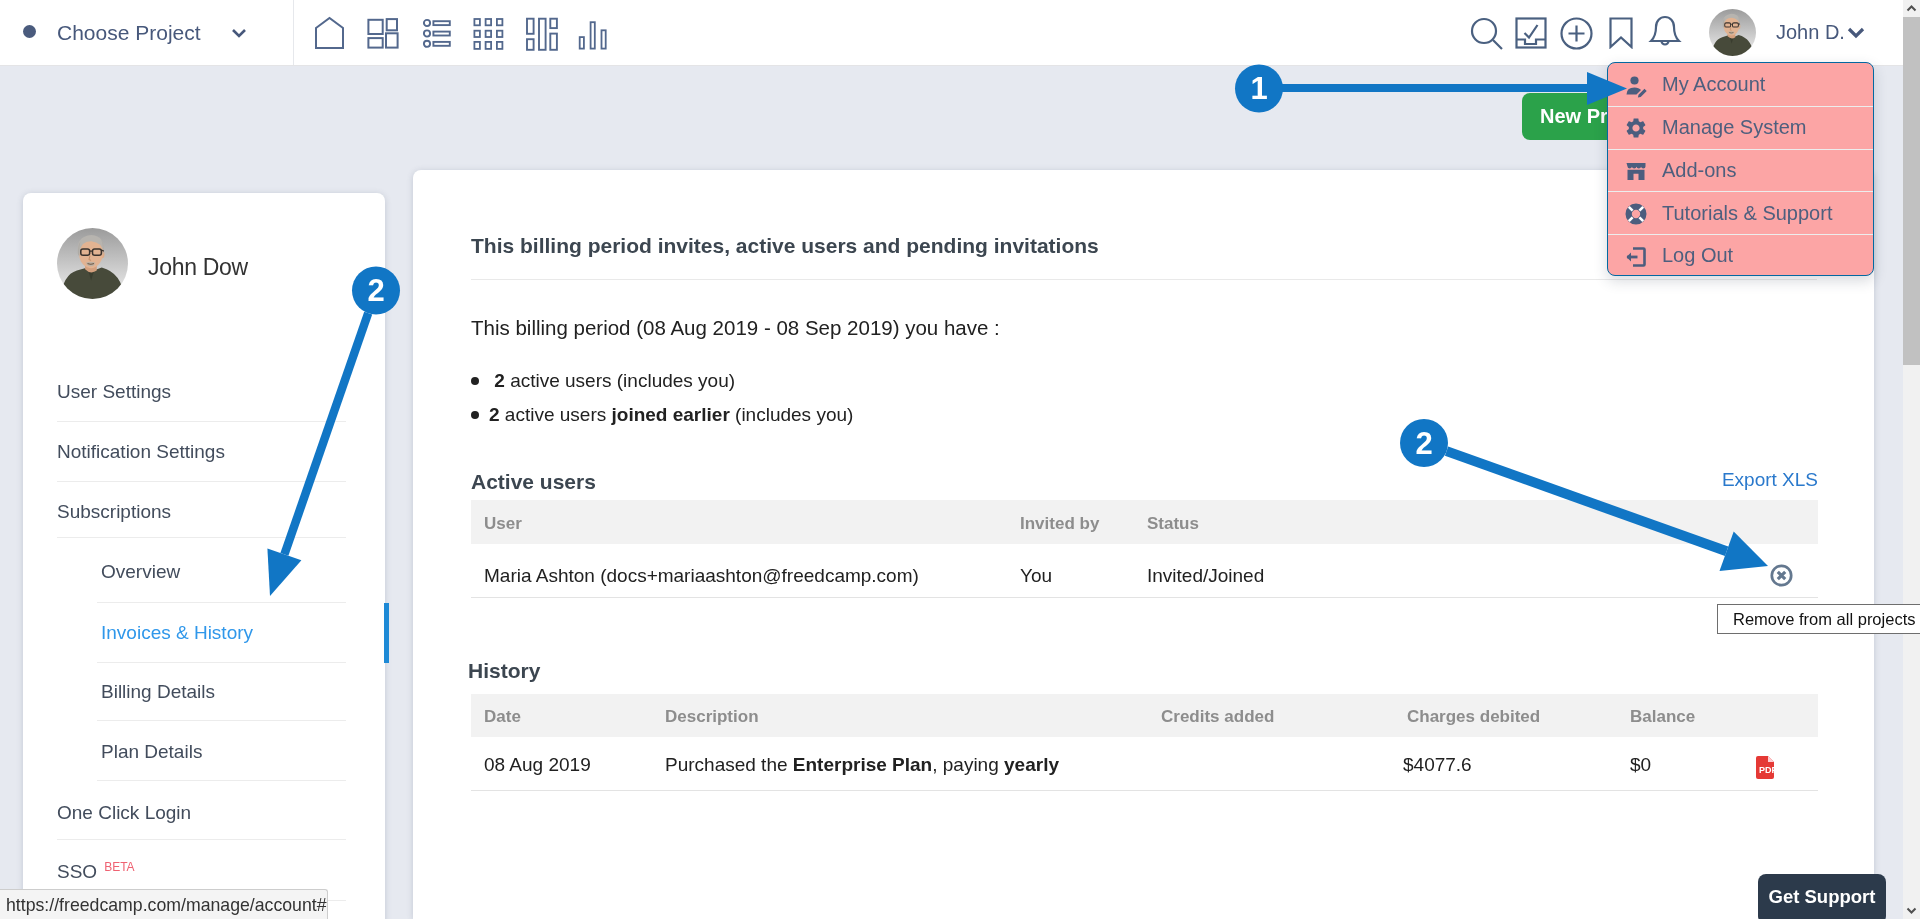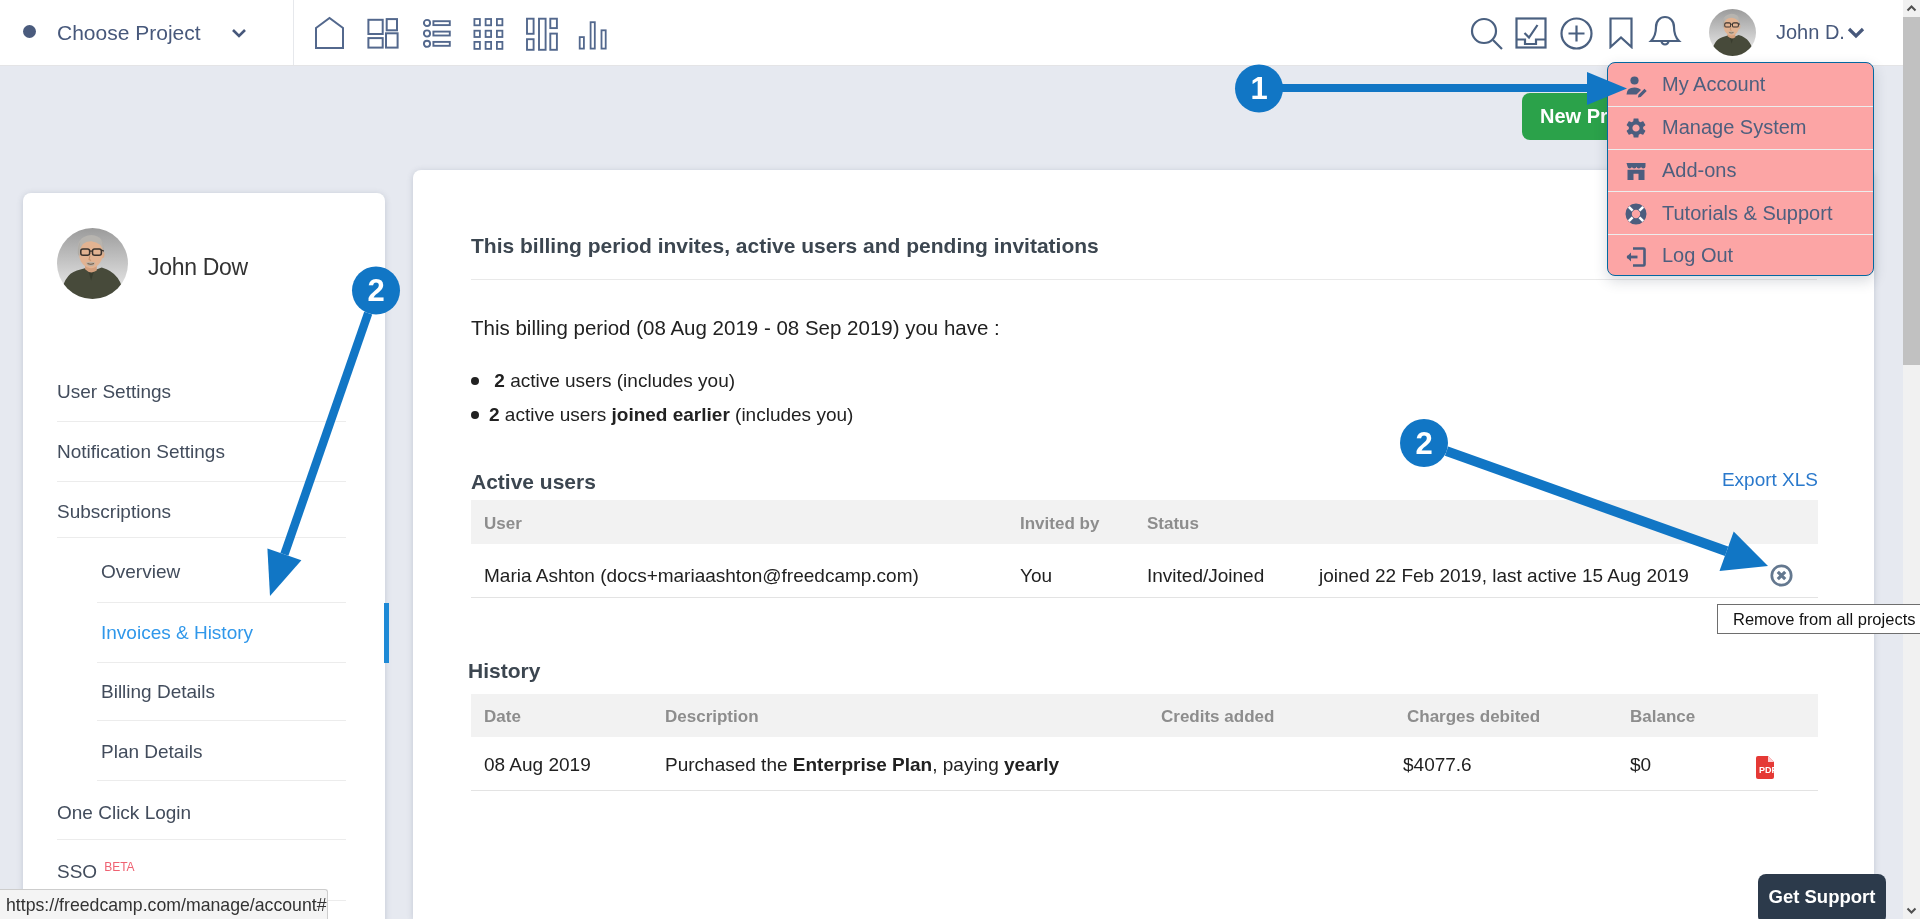--- a/index.html
+++ b/index.html
@@ -231,21 +231,20 @@
   <div class="ctext" style="left:58px;top:300px;font-size:21px;font-weight:bold;color:#3c4650;">Active users</div>
   <div class="ctext" style="right:56px;top:299px;font-size:19px;color:#2a79cc;">Export XLS</div>
 
   <div class="thead" style="left:58px;top:330px;width:1347px;height:44px;"></div>
   <div class="th" style="left:71px;top:344px;">User</div>
   <div class="th" style="left:607px;top:344px;">Invited by</div>
   <div class="th" style="left:734px;top:344px;">Status</div>
   <div class="td" style="left:71px;top:395px;">Maria Ashton (docs+mariaashton@freedcamp.com)</div>
   <div class="td" style="left:607px;top:395px;">You</div>
   <div class="td" style="left:734px;top:395px;">Invited/Joined</div>
-  <div class="td" style="left:906px;top:395px;">joined 22 Feb 2019, last active 15 Aug 2019</div>
   <svg style="position:absolute;left:1357px;top:394px" width="23" height="23" viewBox="0 0 23 23" fill="none" stroke="#64788f">
       <circle cx="11.5" cy="11.5" r="9.7" stroke-width="2.7"></circle>
       <path d="M7.8 7.8 L15.2 15.2 M15.2 7.8 L7.8 15.2" stroke-width="3.1"></path>
     </svg>
   <div class="sline" style="left:58px;top:427px;width:1347px;background:#e3e3e3"></div>
 
   <div class="ctext" style="left:55px;top:489px;font-size:21px;font-weight:bold;color:#3c4650;">History</div>
 
   <div class="thead" style="left:58px;top:524px;width:1347px;height:43px;"></div>
   <div class="th" style="left:71px;top:537px;">Date</div>

